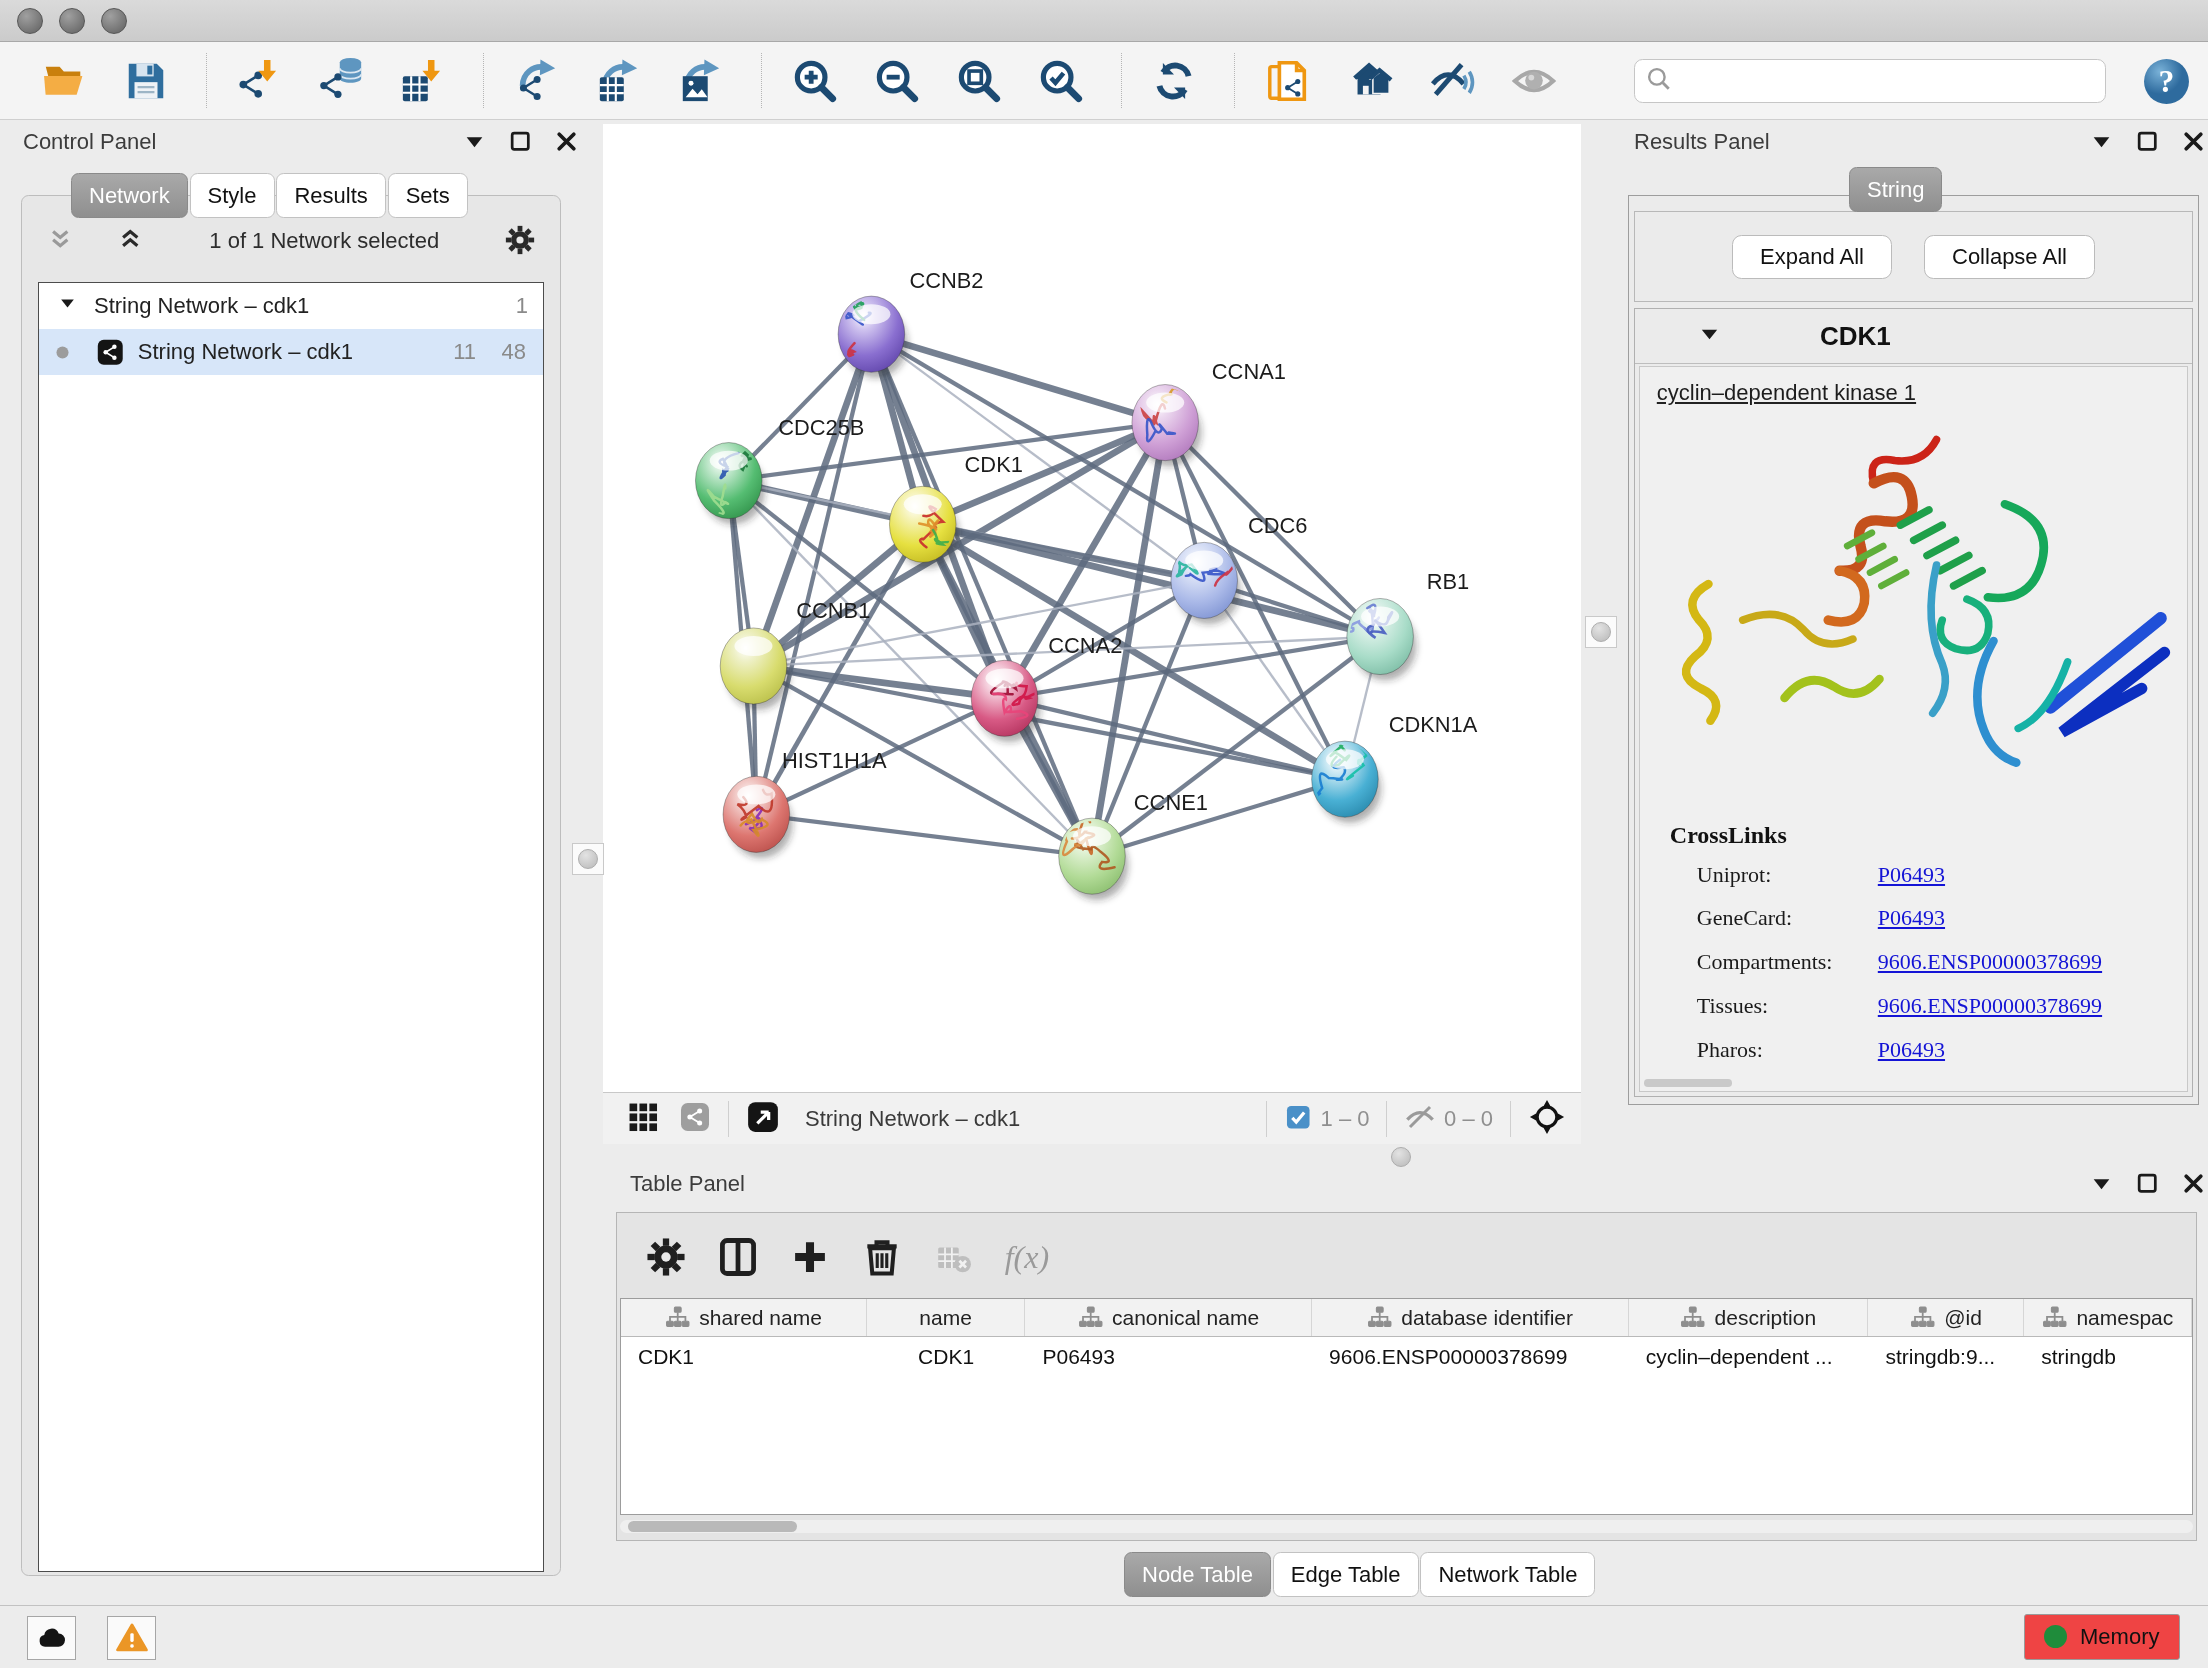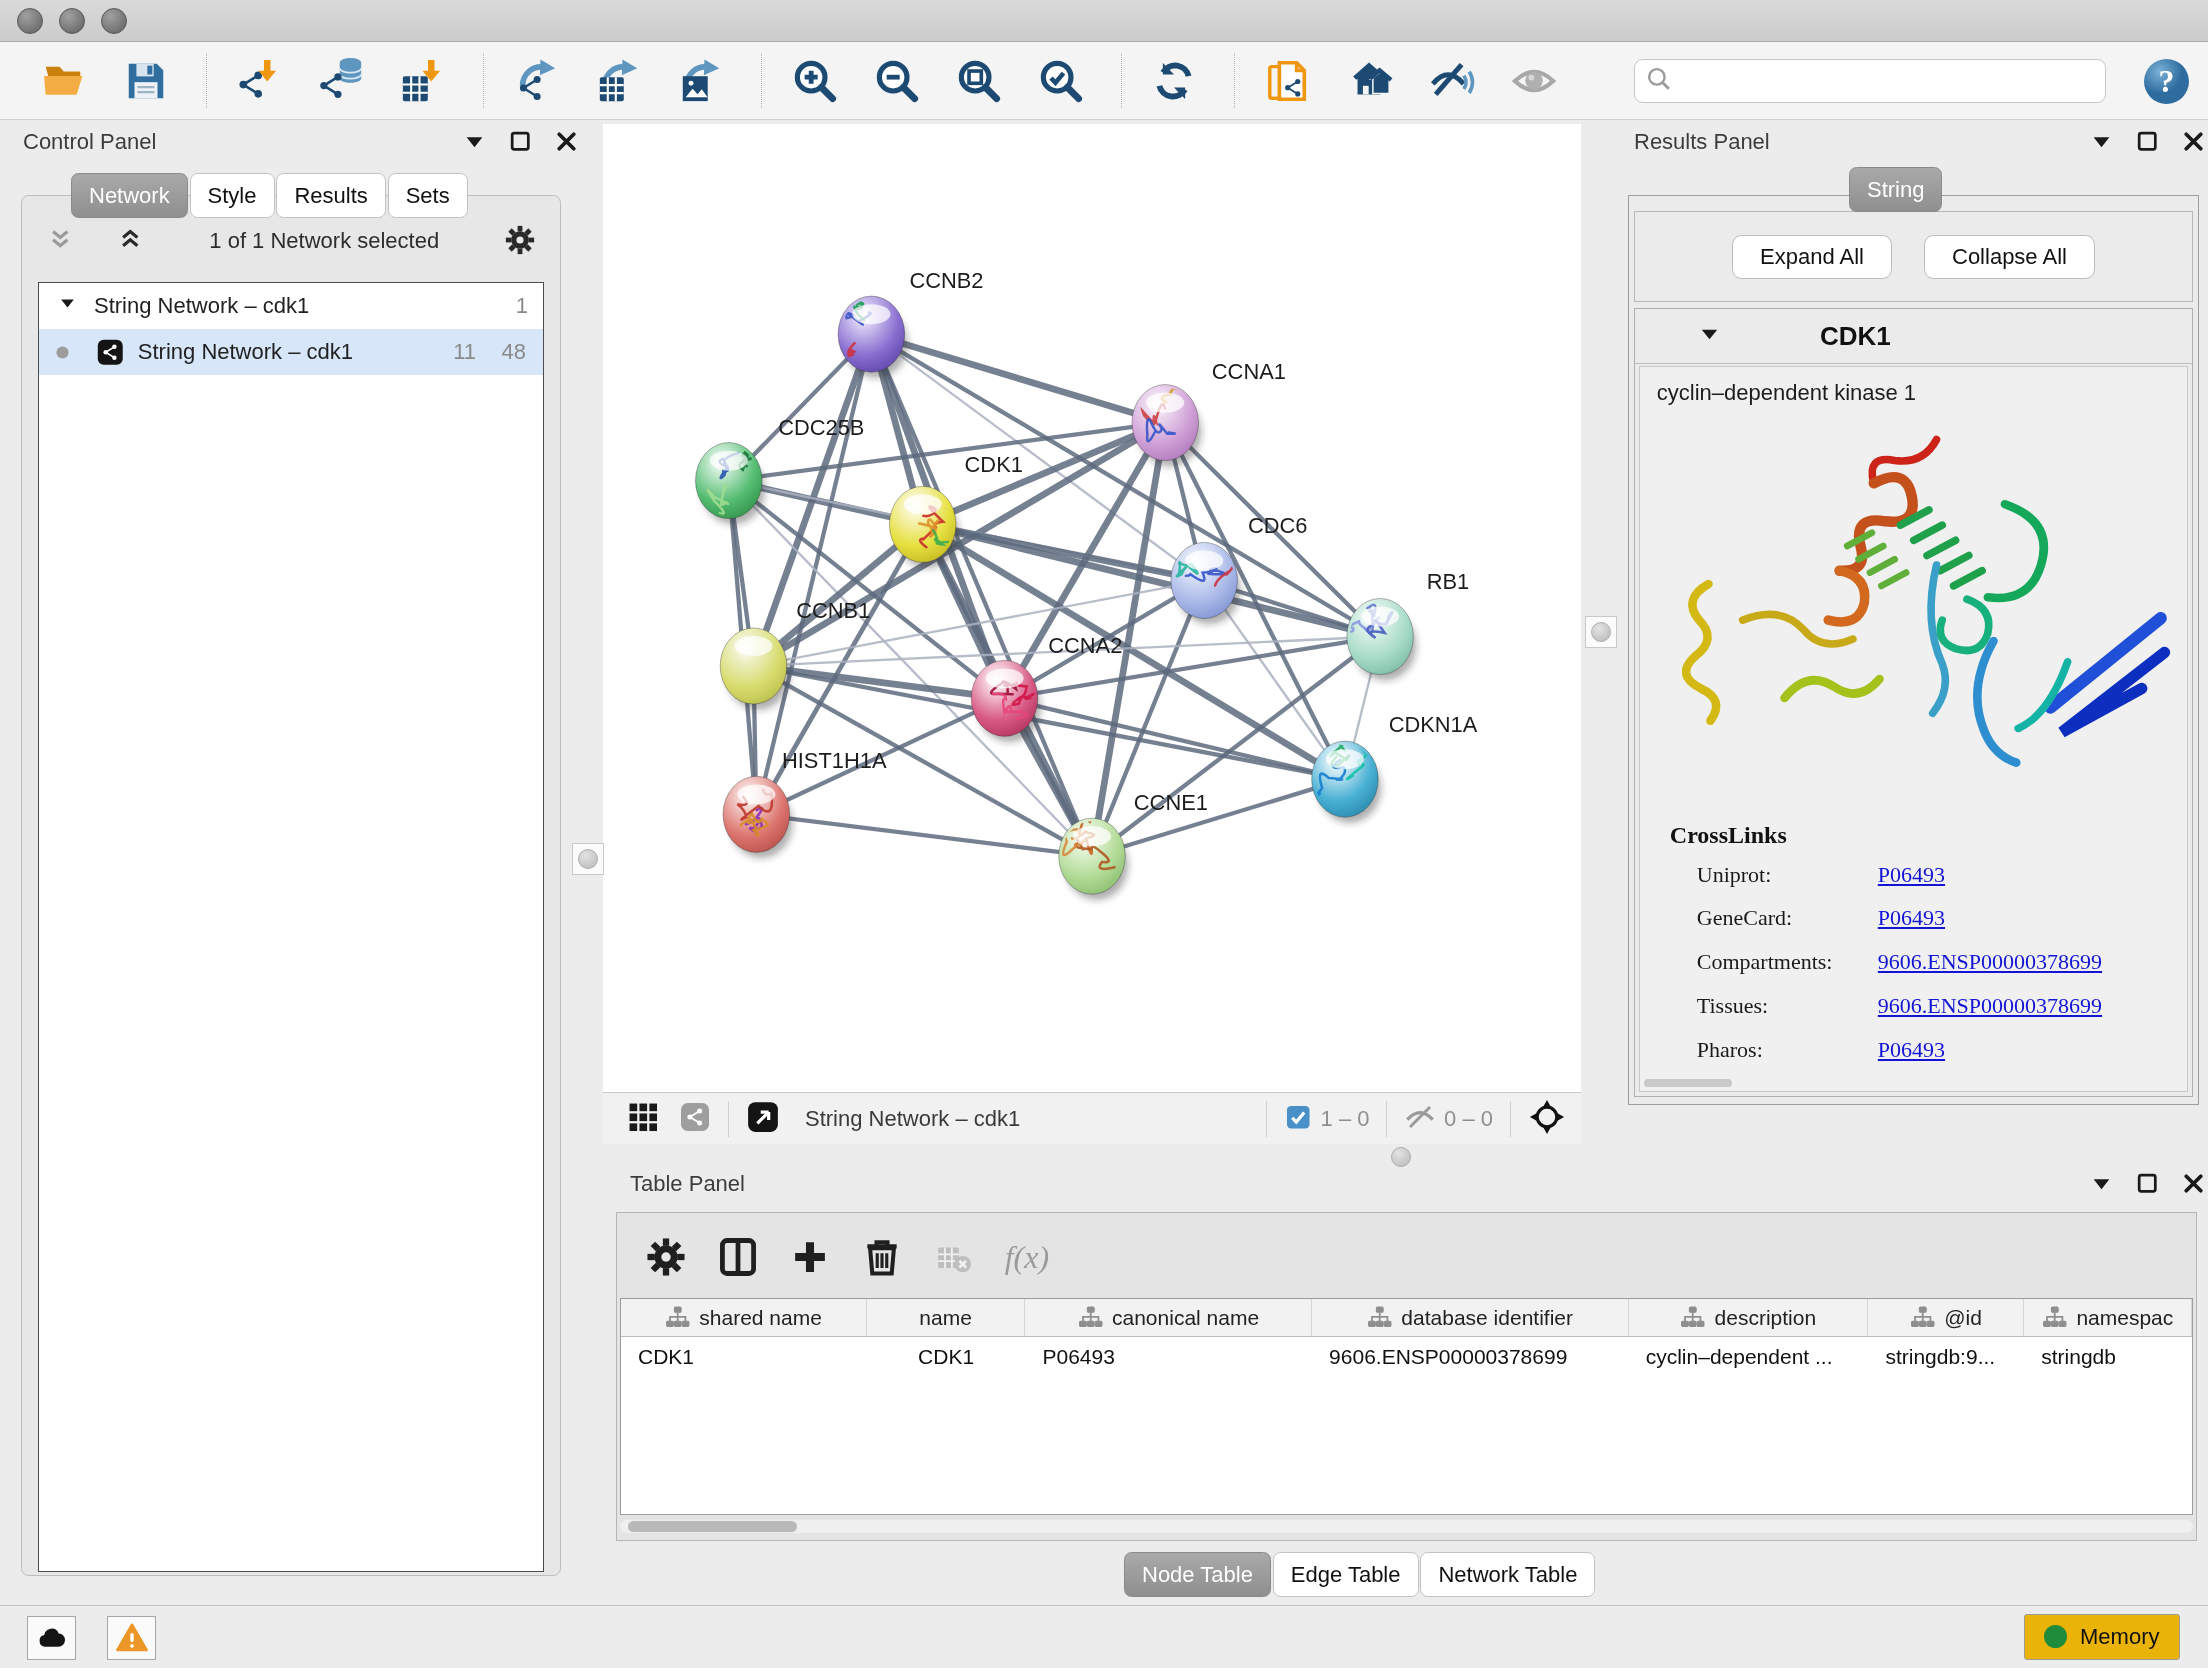--- a/index.html
+++ b/index.html
@@ -63,21 +63,21 @@
     background:#ebebeb; border:1px solid #9d9d9d; }
   .rp-tab { position:absolute; left:1849px; top:167px; z-index:2; }
   .rp-btnbox { position:absolute; left:1634px; top:211px; width:559px; height:91px;
     border:1px solid #b8b8b8; display:flex; align-items:center; justify-content:center; gap:32px; }
   .rp-btn { height:44px; padding:0 27px; background:#fff; border:1px solid #bbb;
     border-radius:9.5px; font-size:22px; display:flex; align-items:center; color:#111; }
   .rp-card { position:absolute; left:1634px; top:308px; width:559px; height:789px; border:1px solid #b0b0b0; }
   .rp-card-head { height:55px; display:flex; align-items:center; border-bottom:1px solid #bdbdbd; }
   .rp-gene { font-size:26px; font-weight:bold; color:#111; margin-left:99px; }
   .rp-body { position:absolute; left:3.8px; top:57px; right:3.8px; bottom:3.8px;
-    background:#f0f0f0; border:1px solid #c8c8c8; }
+    background:#f0f0f0; border:1px solid #c8c8c8;text-decoration:underline; }
   .rp-desc { font-size:22px; color:#1d1d1d; padding:13.3px 0 0 17px; }
   .xl-head { font-family:"Liberation Serif",serif; font-weight:bold; font-size:24px; color:#111;
     position:absolute; left:30px; top:455px; }
   .xl-row { position:absolute; left:57px; font-family:"Liberation Serif",serif; font-size:22px; color:#1a1a1a; }
   .xl-row a { position:absolute; left:181px; color:#1414d6; text-decoration:underline; white-space:nowrap; }
   .rp-scroll { position:absolute; left:3.8px; bottom:3.8px; width:88px; height:8.6px; background:#c9c9c9; border-radius:3.8px; }
   
   .tp-outer { position:absolute; left:616px; top:1212px; width:1581px; height:329px;
     border:1px solid #b5b5b5; background:#e4e4e4; }
   .tp-toolbar { position:absolute; left:616px; top:1217px; height:80px; display:flex; align-items:center; padding-left:23px; }
@@ -93,21 +93,21 @@
     overflow:hidden; white-space:nowrap; }
   .hscroll { position:absolute; left:620px; top:1520px; width:1573px; height:13.3px; background:#efefef; border-radius:6.7px; }
   .hthumb { position:absolute; left:7.6px; top:1px; width:169px; height:11.4px; background:#b9b9b9; border-radius:5.7px; }
   .tp-tabs { position:absolute; left:1124px; top:1552px; display:flex; }
   
   .statusbar { position:absolute; left:0; top:1605px; width:2208px; height:63px;
     background:#ececec; border-top:1px solid #c2c2c2; }
   .sb-btn { position:absolute; top:9.5px; width:49px; height:44px; background:#fafafa;
     border:1.9px solid #a6a6a6; display:flex; align-items:center; justify-content:center; }
   .memory-btn { position:absolute; right:28.5px; top:7.6px; height:46px; padding:0 19px;
-    background:#eab308; border:1px solid #9a9a9a; border-radius:2.9px; display:flex;
+    background:#ef4444; border:1px solid #9a9a9a; border-radius:2.9px; display:flex;
     align-items:center; gap:13.3px; font-size:22px; color:#111; }
   .memory-dot { width:23px; height:23px; border-radius:50%; }
   .net-label { font-size:23px; fill:#1c1c1c; }
 </style>
 </head>
 <body>
 
 <div class="titlebar">
   <div class="traffic">
     <span class="light"></span>

